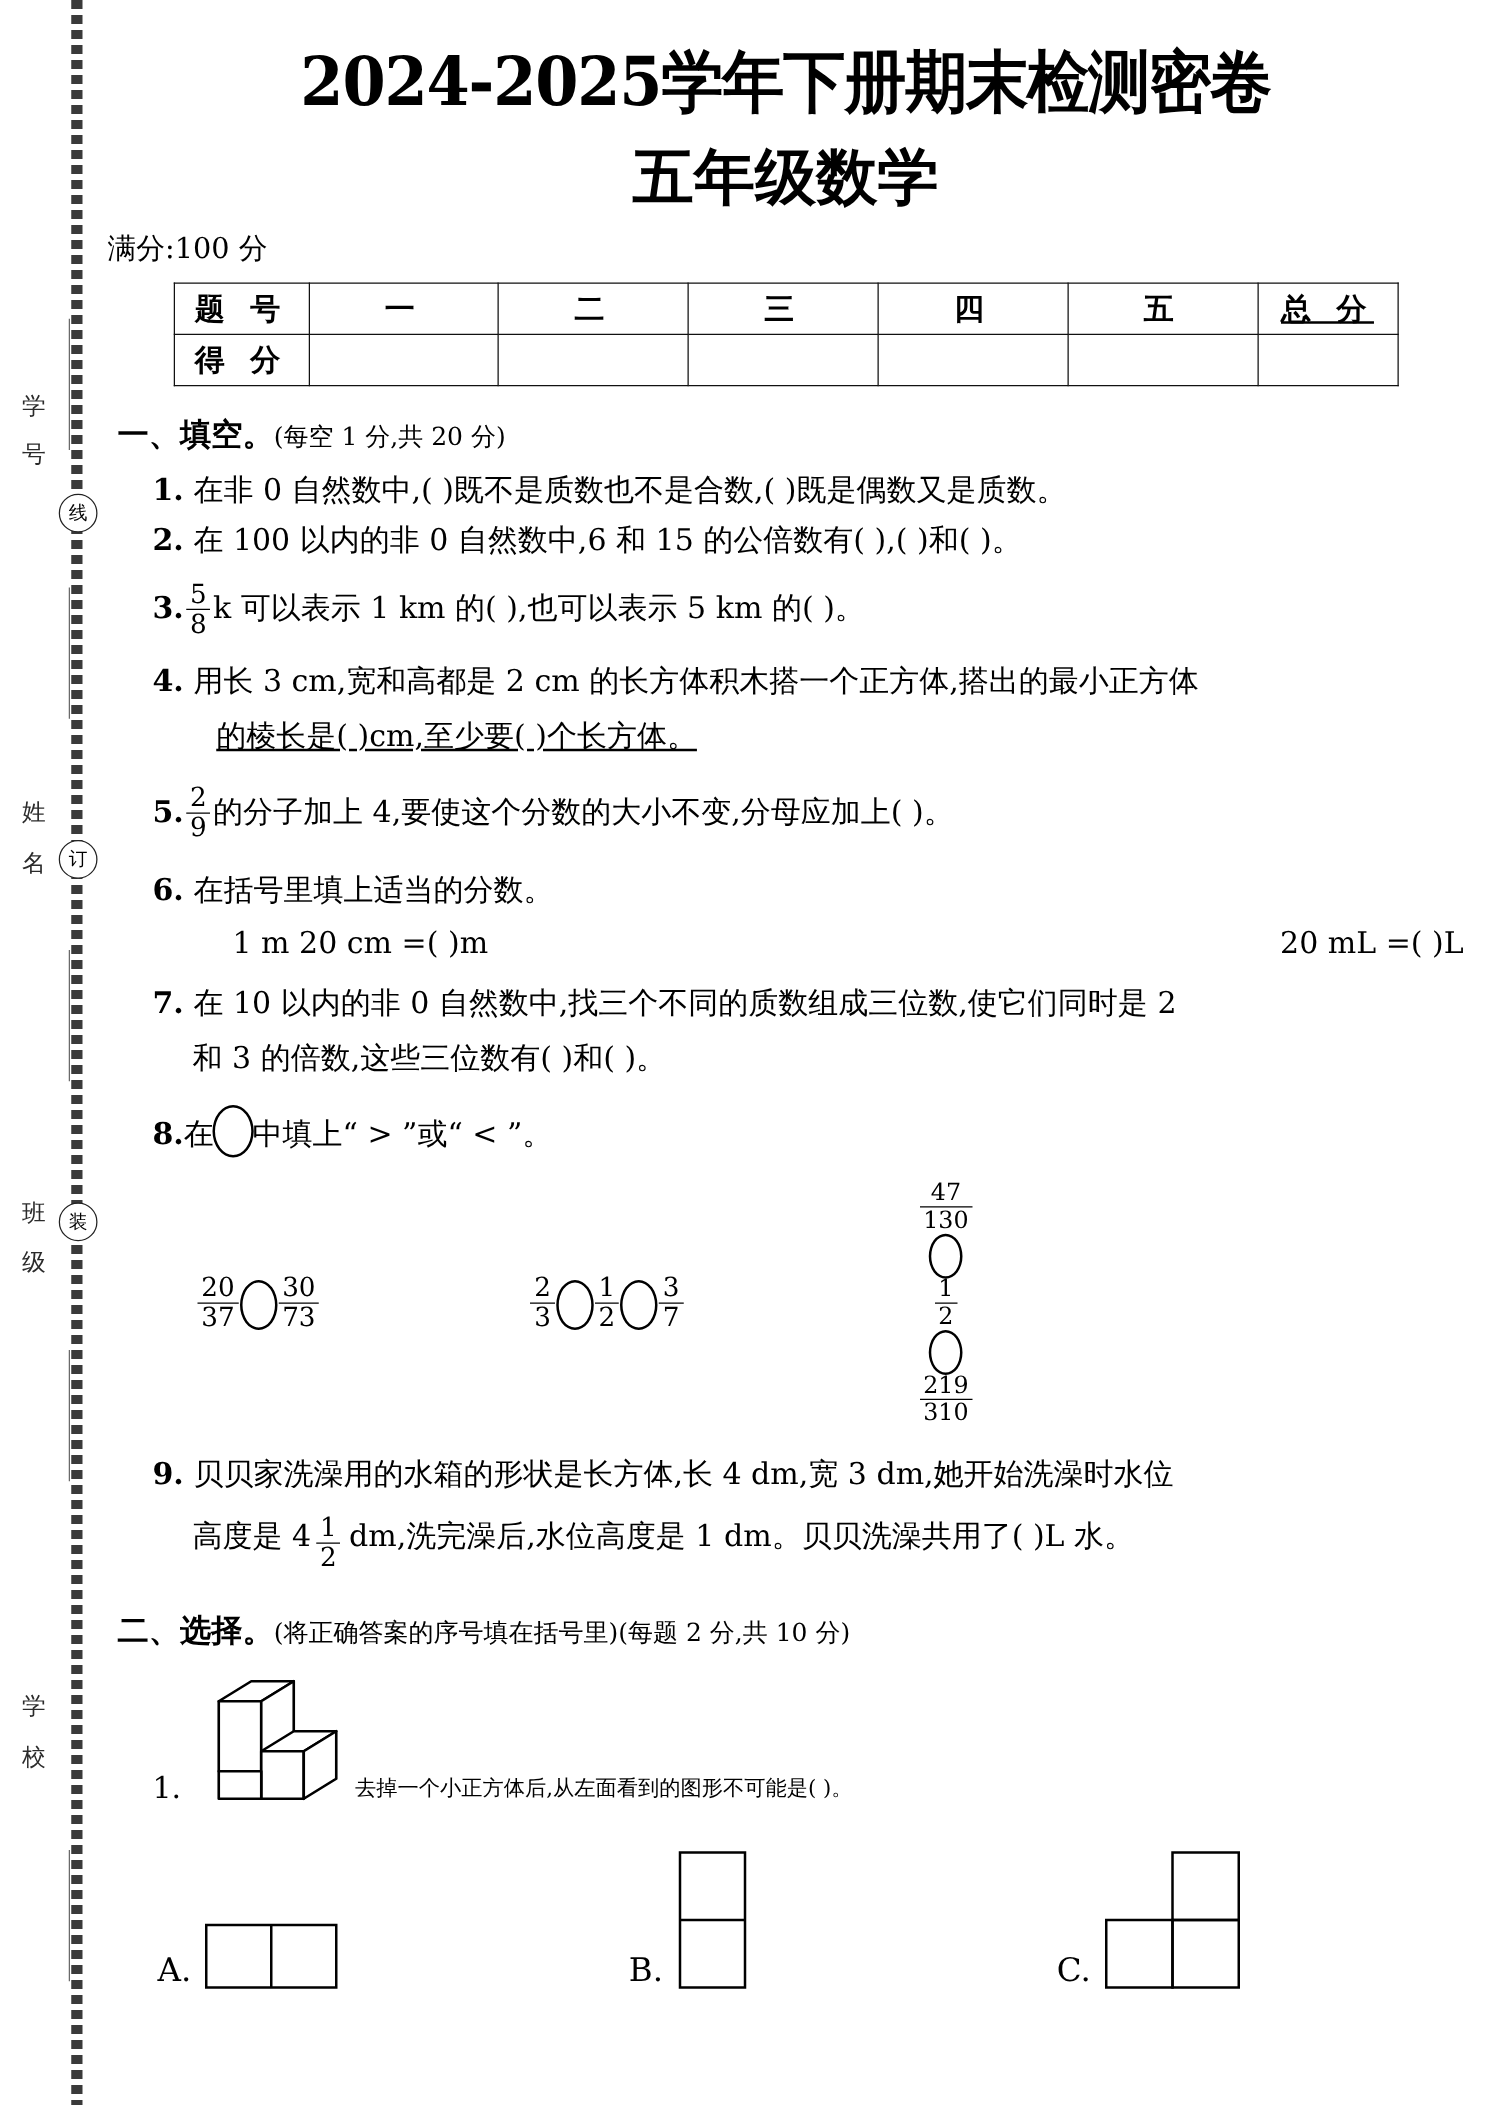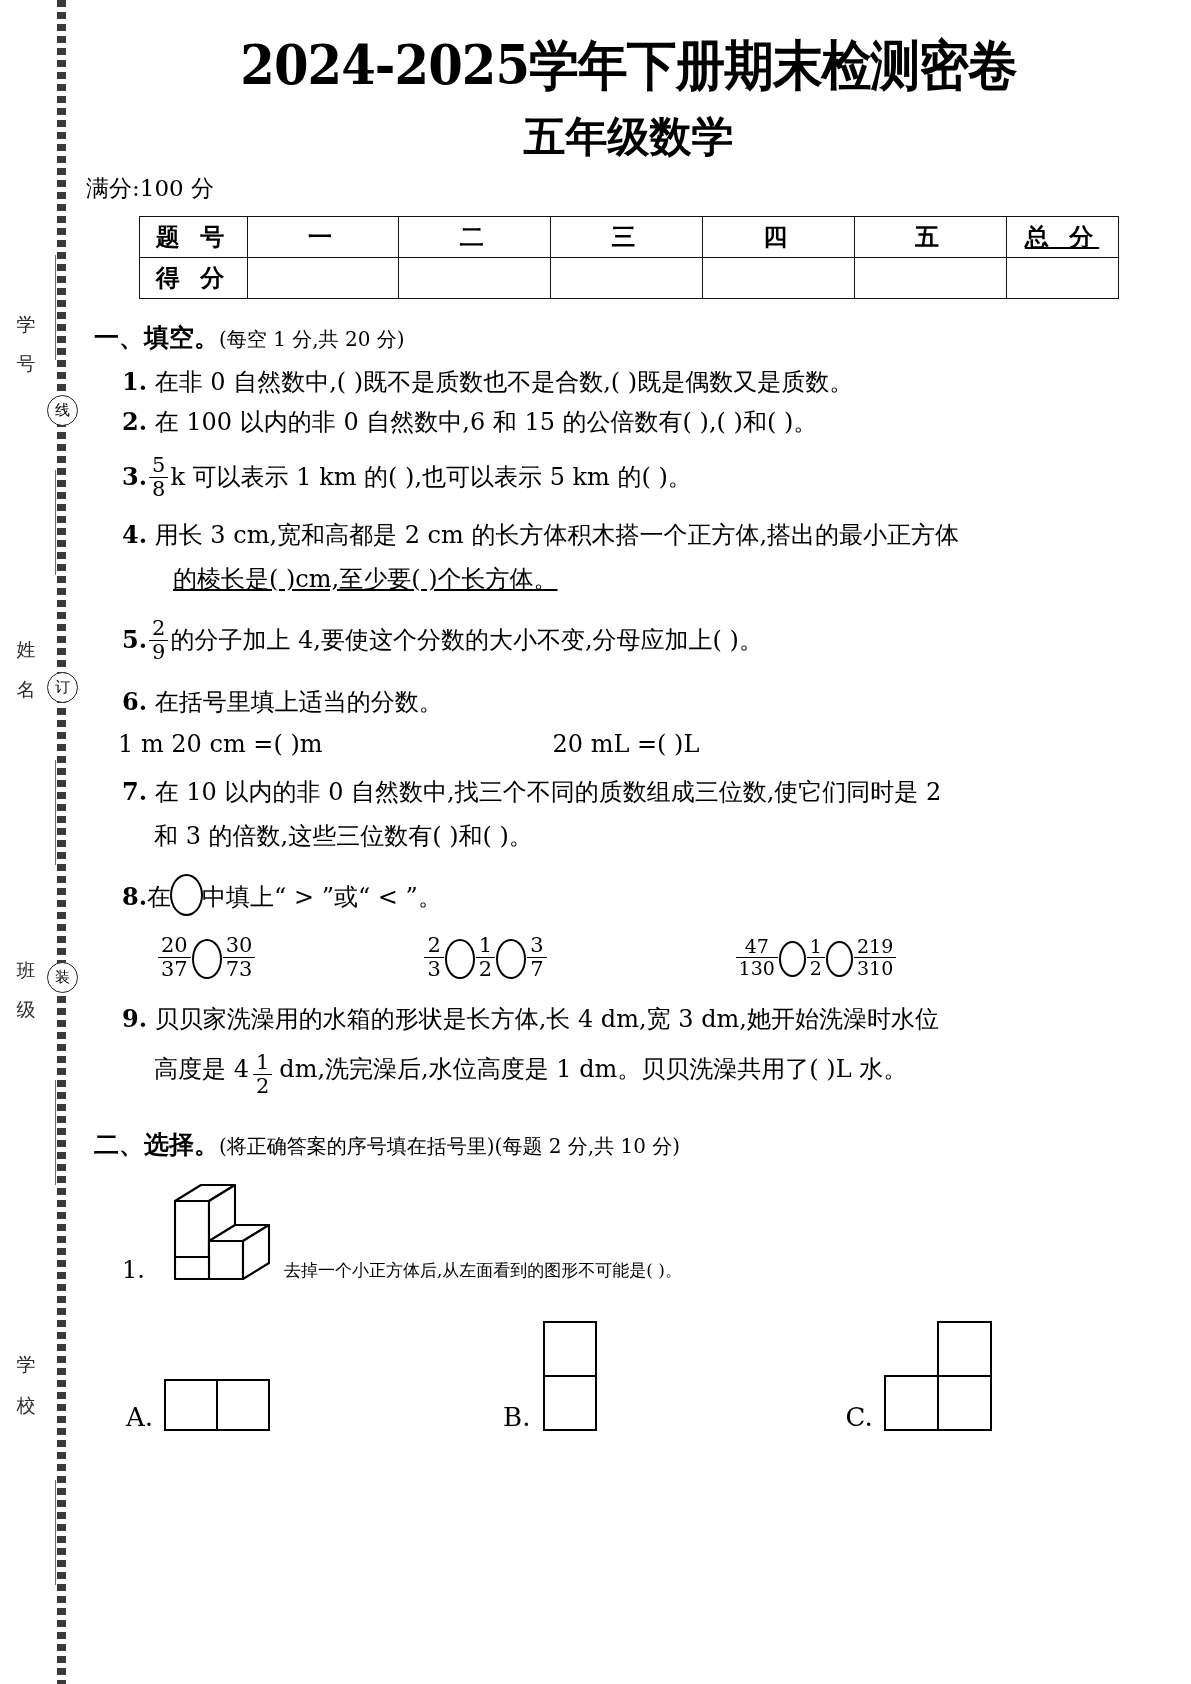--- a/index.html
+++ b/index.html
@@ -67,21 +67,21 @@
     font-size: 54px;
     font-weight: 700;
     letter-spacing: -1px;
     font-family: "DejaVu Serif", "Liberation Serif", serif;
     transform: scaleX(0.92);
     white-space: nowrap;
   }
   #title-sub {
     margin-top: 6px;
     text-align: center;
-    font-size: 42px;
+    font-size: 49px;
     font-weight: 700;
     font-family: "DejaVu Serif", "Liberation Serif", serif;
   }
   #fullmark {
     margin-top: 8px;
     padding-right: 28px;
     font-size: 23px;
   }
 
   
@@ -253,21 +253,21 @@
     <span class="num">5.</span><span class="frac">
         <span class="n">2</span>
         <span class="d">9</span>
       </span><span>的分子加上 4,要使这个分数的大小不变,分母应加上(        )。</span>
   </div>
 
   <div class="q" style="margin-top:26px;">
     <span class="num">6.</span>
     <span>在括号里填上适当的分数。</span>
   </div>
-  <div class="qline" style="margin-left:32px;display:flex;">
+  <div class="qline" style="margin-left:100px;display:flex;justify-content:space-between;">
     <span>1 m 20 cm =(        )m</span>
     <span style="margin-left:230px;">20 mL =(        )L</span>
   </div>
 
   <div class="q" style="margin-top:22px;">
     <span class="num">7.</span>
     <span>在 10 以内的非 0 自然数中,找三个不同的质数组成三位数,使它们同时是 2</span>
   </div>
   <div class="qline" style="margin-left:68px;">和 3 的倍数,这些三位数有(        )和(        )。</div>
 
@@ -301,21 +301,21 @@
           <span class="n">1</span>
           <span class="d">2</span>
         </span>
       <span class="opcircle"></span>
       <span class="frac">
           <span class="n">3</span>
           <span class="d">7</span>
         </span>
     </span>
 
-    <span class="cmp-item" style="margin-left:185px;">
+    <span class="cmp-item" style="margin-left:185px;flex-direction:column;">
       <span class="frac small">
           <span class="n">47</span>
           <span class="d">130</span>
         </span>
       <span class="opcircle sm"></span>
       <span class="frac small">
           <span class="n">1</span>
           <span class="d">2</span>
         </span>
       <span class="opcircle sm"></span>

